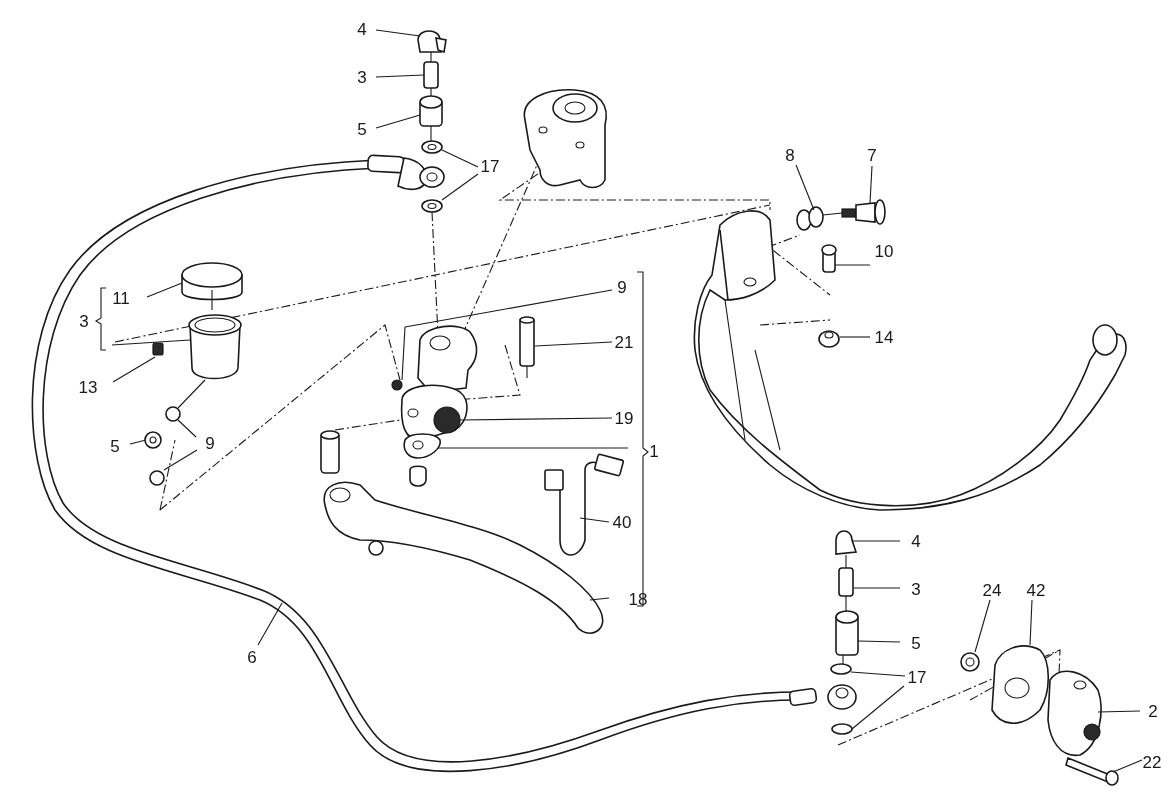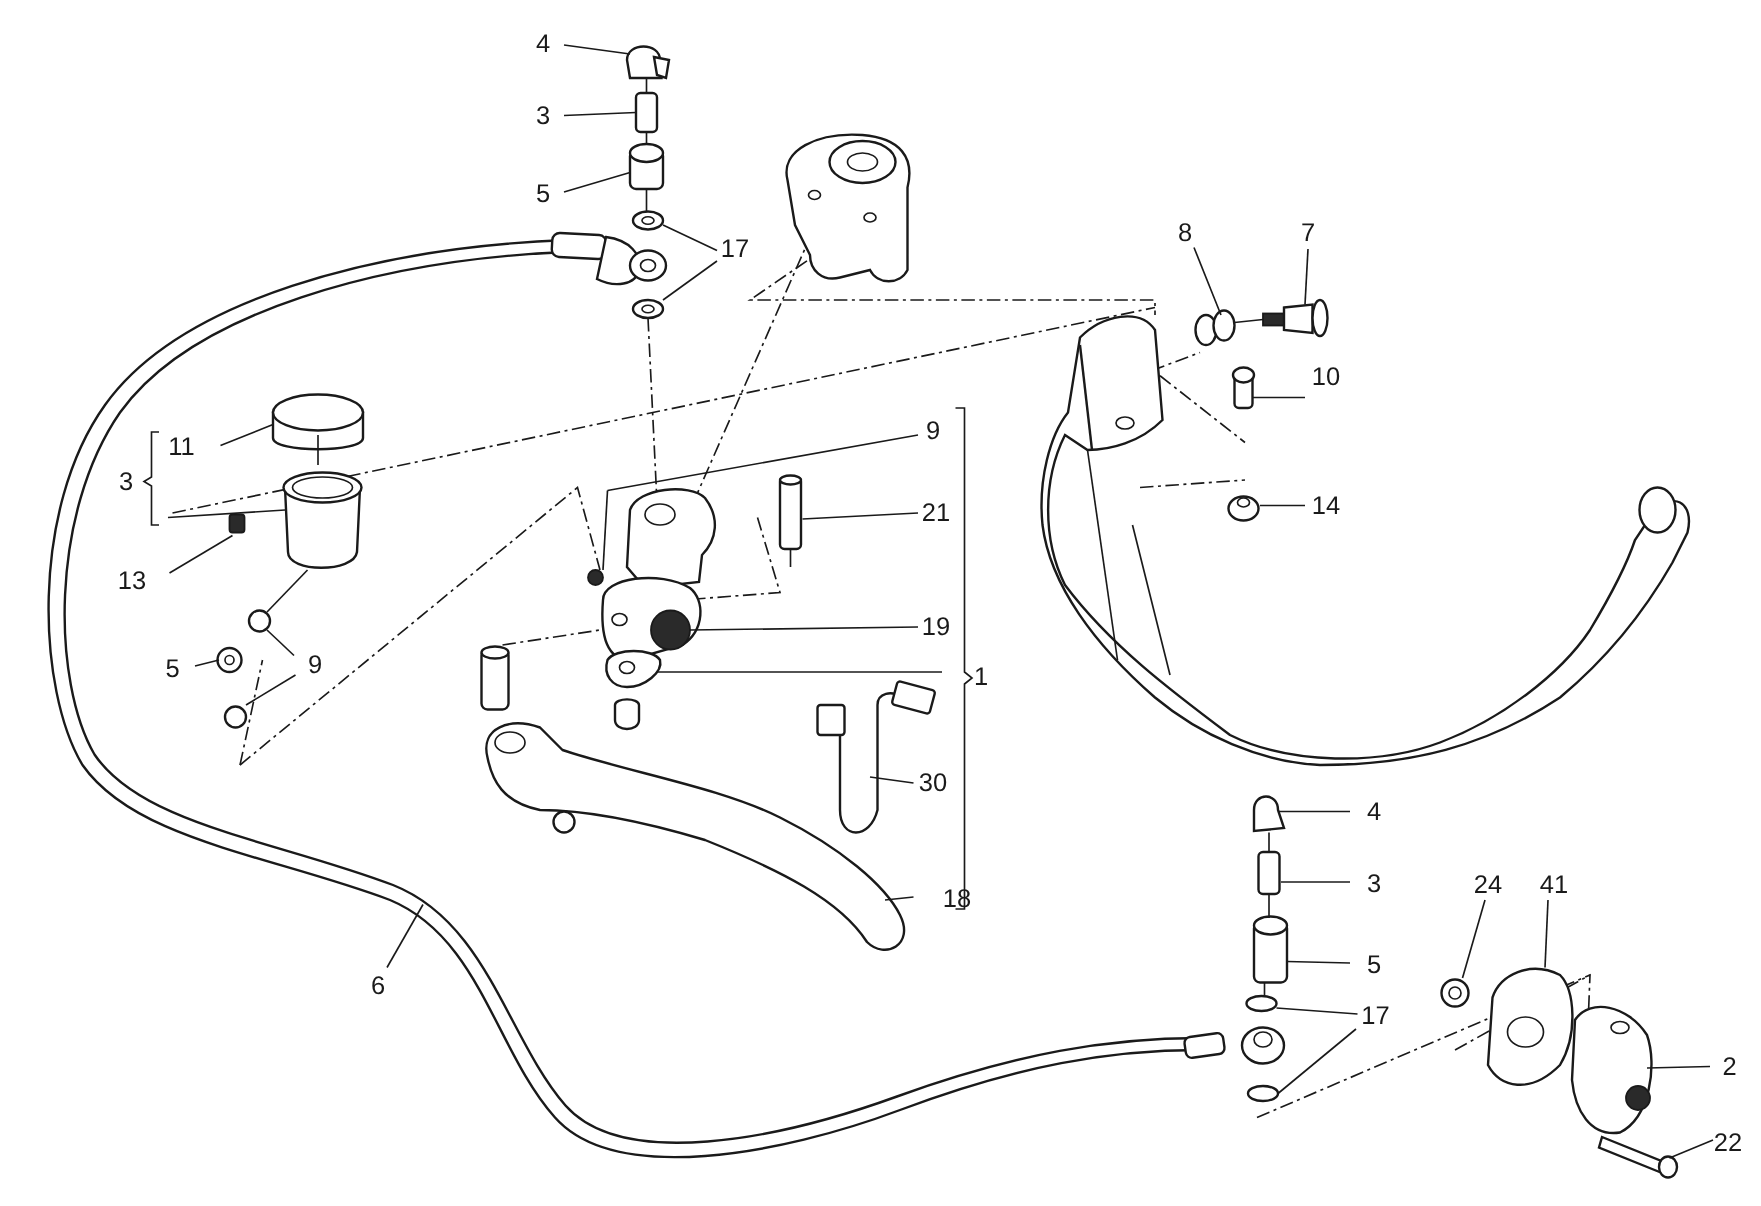--- a/index.html
+++ b/index.html
@@ -203,30 +203,30 @@
 <span class="lbl" style="left:362px;top:129px">5</span>
 <span class="lbl" style="left:490px;top:166px">17</span>
 <span class="lbl" style="left:790px;top:155px">8</span>
 <span class="lbl" style="left:872px;top:155px">7</span>
 <span class="lbl" style="left:884px;top:251px">10</span>
 <span class="lbl" style="left:884px;top:337px">14</span>
 <span class="lbl" style="left:622px;top:287px">9</span>
 <span class="lbl" style="left:624px;top:342px">21</span>
 <span class="lbl" style="left:624px;top:418px">19</span>
 <span class="lbl" style="left:654px;top:451px">1</span>
-<span class="lbl" style="left:622px;top:522px">30</span>
+<span class="lbl" style="left:622px;top:522px">40</span>
 <span class="lbl" style="left:638px;top:599px">18</span>
 <span class="lbl" style="left:121px;top:298px">11</span>
 <span class="lbl" style="left:84px;top:321px">3</span>
 <span class="lbl" style="left:88px;top:387px">13</span>
 <span class="lbl" style="left:210px;top:443px">9</span>
 
 <span class="lbl" style="left:115px;top:446px">5</span>
 <span class="lbl" style="left:252px;top:657px">6</span>
 <span class="lbl" style="left:916px;top:541px">4</span>
 <span class="lbl" style="left:916px;top:589px">3</span>
 <span class="lbl" style="left:916px;top:643px">5</span>
 <span class="lbl" style="left:917px;top:677px">17</span>
 <span class="lbl" style="left:992px;top:590px">24</span>
-<span class="lbl" style="left:1036px;top:590px">41</span>
+<span class="lbl" style="left:1036px;top:590px">42</span>
 <span class="lbl" style="left:1153px;top:711px">2</span>
 <span class="lbl" style="left:1152px;top:762px">22</span>
 </div>
 
 </body></html>

